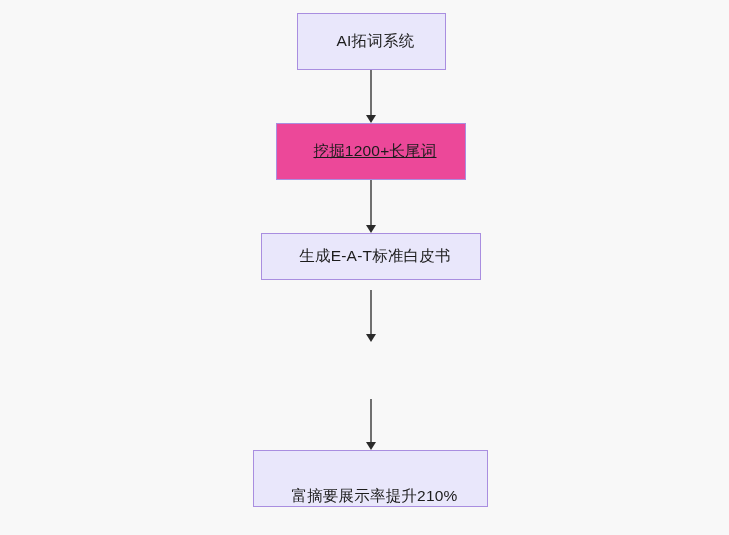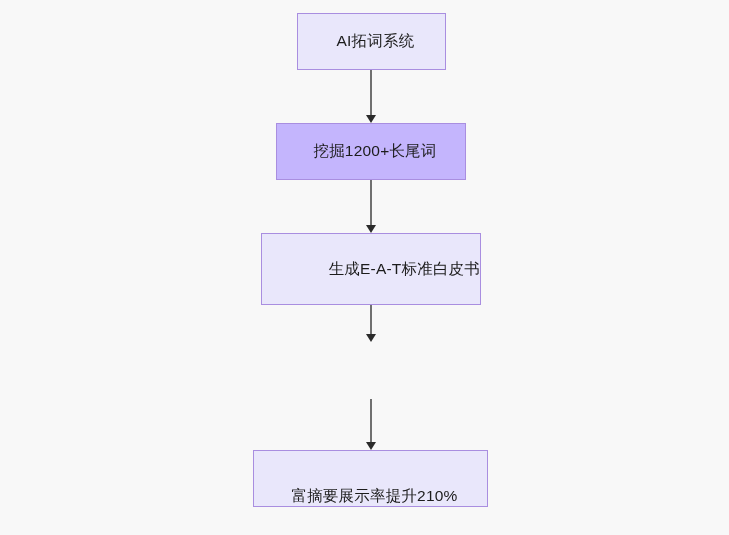--- a/index.html
+++ b/index.html
@@ -77,22 +77,22 @@
       <div class="shaft" style="height: 44px; background: rgb(112, 112, 112);"></div>
       <div class="head" style="top: 44px; border-top-color: rgb(43, 43, 43);"></div>
     </div>
     <div class="connector" style="left: 371px; top: 399px; height: 51px;">
       <div class="shaft" style="height: 43px; background: rgb(112, 112, 112);"></div>
       <div class="head" style="top: 43px; border-top-color: rgb(43, 43, 43);"></div>
     </div>
     <div class="node" style="left: 297px; top: 13px; width: 149px; height: 57px; background: rgb(233, 231, 251); border-color: rgb(169, 142, 224); color: rgb(28, 28, 28);">
       <span class="node-label">AI拓词系统</span>
     </div>
-    <div class="node" style="left: 276px; top: 123px; width: 190px; height: 57px; background: #c4b5fd; border-color: rgb(169, 142, 224); color: rgb(28, 28, 28);">
+    <div class="node" style="left: 276px; top: 123px; width: 190px; height: 57px; background: #ec4899; border-color: rgb(169, 142, 224); color: rgb(28, 28, 28); text-decoration: underline;">
       <span class="node-label">挖掘1200+长尾词</span>
     </div>
-    <div class="node" style="left: 261px; top: 233px; width: 220px; height: 72px; background: rgb(233, 231, 251); border-color: rgb(169, 142, 224); color: rgb(28, 28, 28); justify-content: flex-end;">
+    <div class="node" style="left: 261px; top: 233px; width: 220px; height: 47px; background: rgb(233, 231, 251); border-color: rgb(169, 142, 224); color: rgb(28, 28, 28);">
       <span class="node-label">生成E-A-T标准白皮书</span>
     </div>
     <div class="node" style="left: 253px; top: 450px; width: 235px; height: 57px; background: rgb(233, 231, 251); border-color: rgb(169, 142, 224); color: rgb(28, 28, 28); align-items: flex-end;">
       <span class="node-label">富摘要展示率提升210%</span>
     </div>
   </div>
 
 </body></html>

